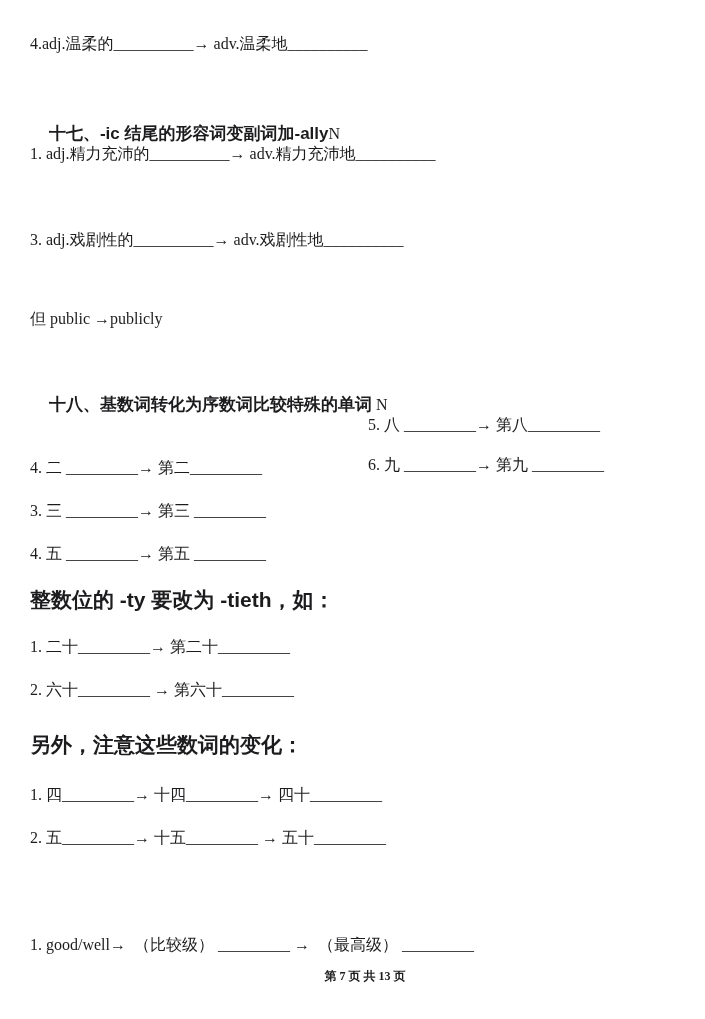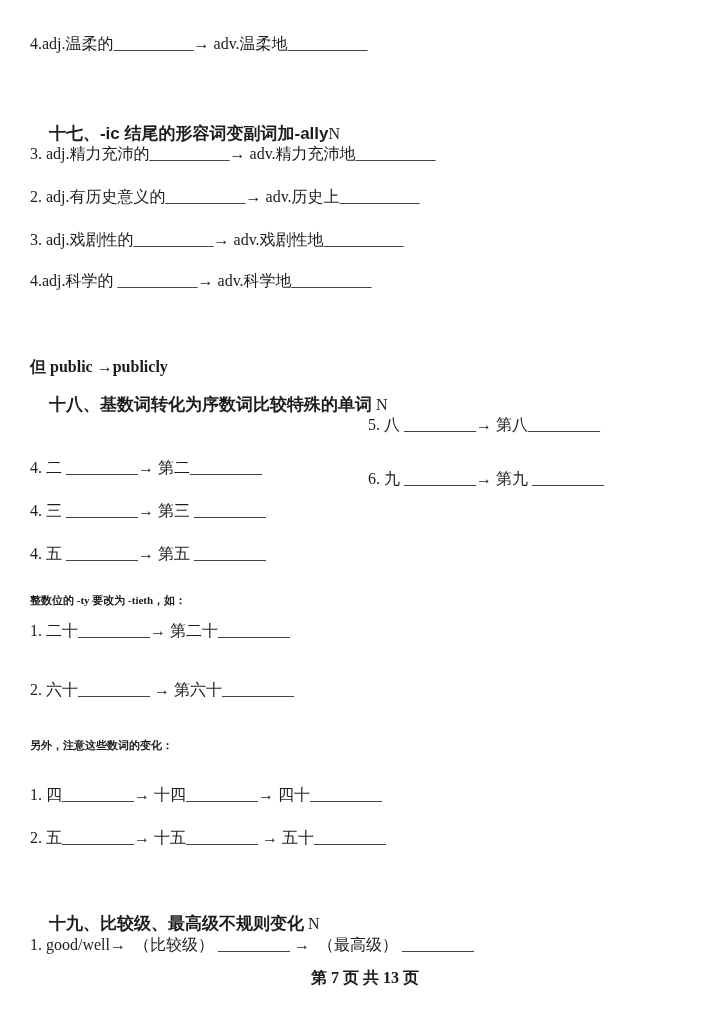--- a/index.html
+++ b/index.html
@@ -17,103 +17,97 @@
     overflow: hidden;
   }
   .line {
     position: absolute;
     left: 30px;
     font-size: 16px;
     line-height: 22px;
     white-space: pre;
   }
   .line.bold {
-    font-weight: 700;
-    margin-top: 48px;
+    font-weight: 400;
   }
   .heading {
     position: absolute;
     left: 30px;
     font-family: "Liberation Sans", sans-serif;
     font-weight: 700;
     font-size: 17px;
     line-height: 23px;
     white-space: pre;
     text-align: right;
   }
   .heading .suffix {
     font-family: "Liberation Serif", serif;
     font-weight: 400;
     font-size: 16px;
   }
   .subheading {
     position: absolute;
     left: 30px;
-    font-family: Liberation Serif, serif;
+    font-family: Liberation Sans, sans-serif;
     font-weight: 700;
-    font-size: 11px;
+    font-size: 21px;
     line-height: 22px;
     white-space: pre;
   }
   .col-right {
     left: 368px;
   }
   .footer {
     position: absolute;
     left: 0;
     right: 15px;
     top: 968px;
     text-align: center;
-    font-size: 16px;
+    font-size: 12px;
     font-weight: 700;
     font-family: "Liberation Serif", serif;
     color: #1c1c1e;
     margin-left: 40px;
   }
 </style>
 </head>
 <body>
 
 <div class="page">
 
   <div class="line" style="top:33px">4.adj.温柔的__________→ adv.温柔地__________</div>
 
   <div class="heading" style="top:99px">
     <span>十七、-ic 结尾的形容词变副词加-ally</span><span class="suffix">N</span>
   </div>
 
-  <div class="line" style="top:143px">3. adj.精力充沛的__________→ adv.精力充沛地__________</div>
-  <div class="line" style="top:186px">2. adj.有历史意义的__________→ adv.历史上__________</div>
+  <div class="line" style="top:143px">1. adj.精力充沛的__________→ adv.精力充沛地__________</div>
   <div class="line" style="top:229px">3. adj.戏剧性的__________→ adv.戏剧性地__________</div>
-  <div class="line" style="top:270px">4.adj.科学的 __________→ adv.科学地__________</div>
 
   <div class="line bold" style="top:308px">但 public →publicly</div>
 
   <div class="heading" style="top:370px">
     <span>十八、基数词转化为序数词比较特殊的单词</span><span class="suffix"> N</span>
   </div>
 
   <div class="line" style="top:457px">4. 二 _________→ 第二_________</div>
-  <div class="line" style="top:500px">4. 三 _________→ 第三 _________</div>
+  <div class="line" style="top:500px">3. 三 _________→ 第三 _________</div>
   <div class="line" style="top:543px">4. 五 _________→ 第五 _________</div>
 
   <div class="line col-right" style="top:414px">5. 八 _________→ 第八_________</div>
-  <div class="line col-right" style="top:468px">6. 九 _________→ 第九 _________</div>
+  <div class="line col-right" style="top:454px">6. 九 _________→ 第九 _________</div>
 
   <div class="subheading" style="top:589px">整数位的 -ty 要改为 -tieth，如：</div>
 
-  <div class="line" style="top:620px">1. 二十_________→ 第二十_________</div>
+  <div class="line" style="top:636px">1. 二十_________→ 第二十_________</div>
   <div class="line" style="top:679px">2. 六十_________ → 第六十_________</div>
 
   <div class="subheading" style="top:734px">另外，注意这些数词的变化：</div>
 
   <div class="line" style="top:784px">1. 四_________→ 十四_________→ 四十_________</div>
   <div class="line" style="top:827px">2. 五_________→ 十五_________ → 五十_________</div>
 
-  <div class="heading" style="top:889px">
-    <span>十九、比较级、最高级不规则变化</span><span class="suffix"> N</span>
-  </div>
 
   <div class="line" style="top:934px">1. good/well→  （比较级） _________ →  （最高级） _________</div>
 
   <div class="footer">第 7 页 共 13 页</div>
 
 </div>
 
 </body></html>

